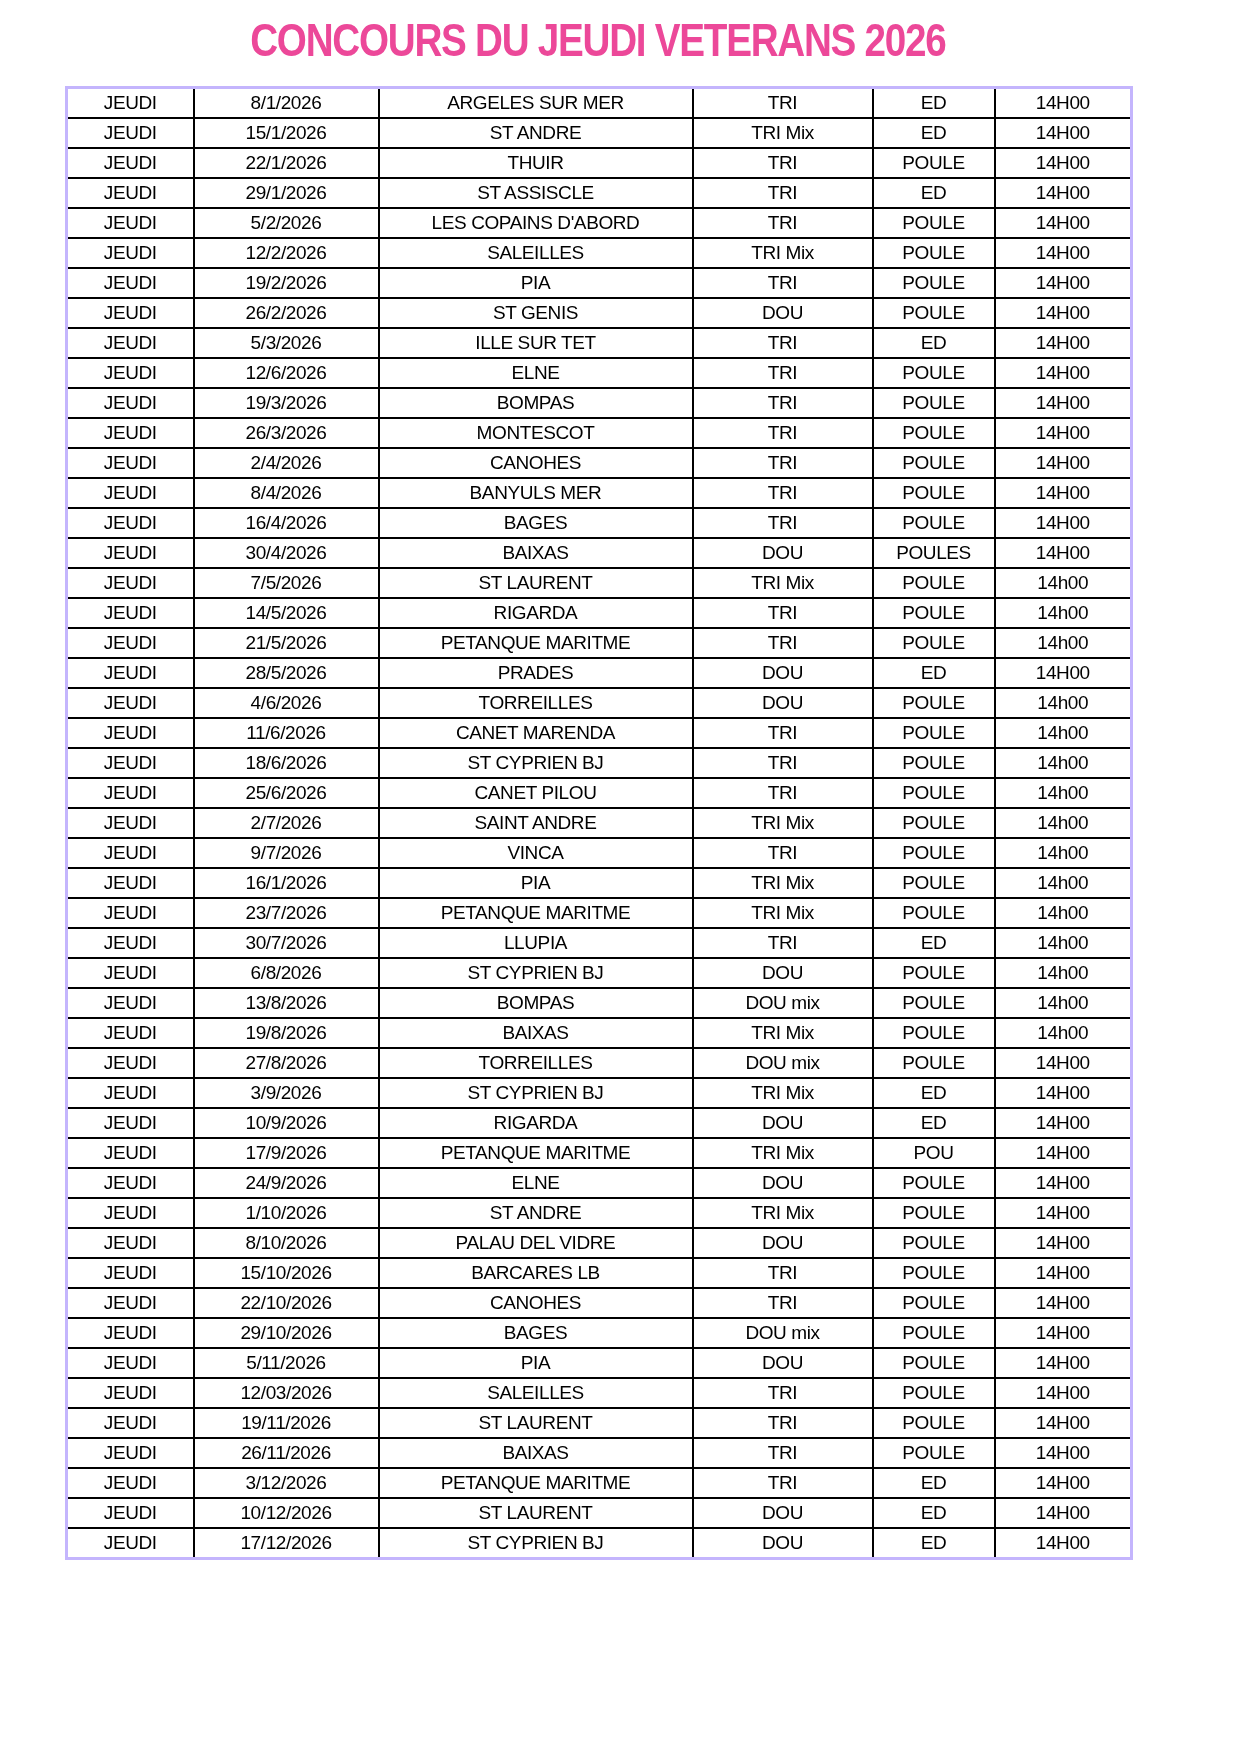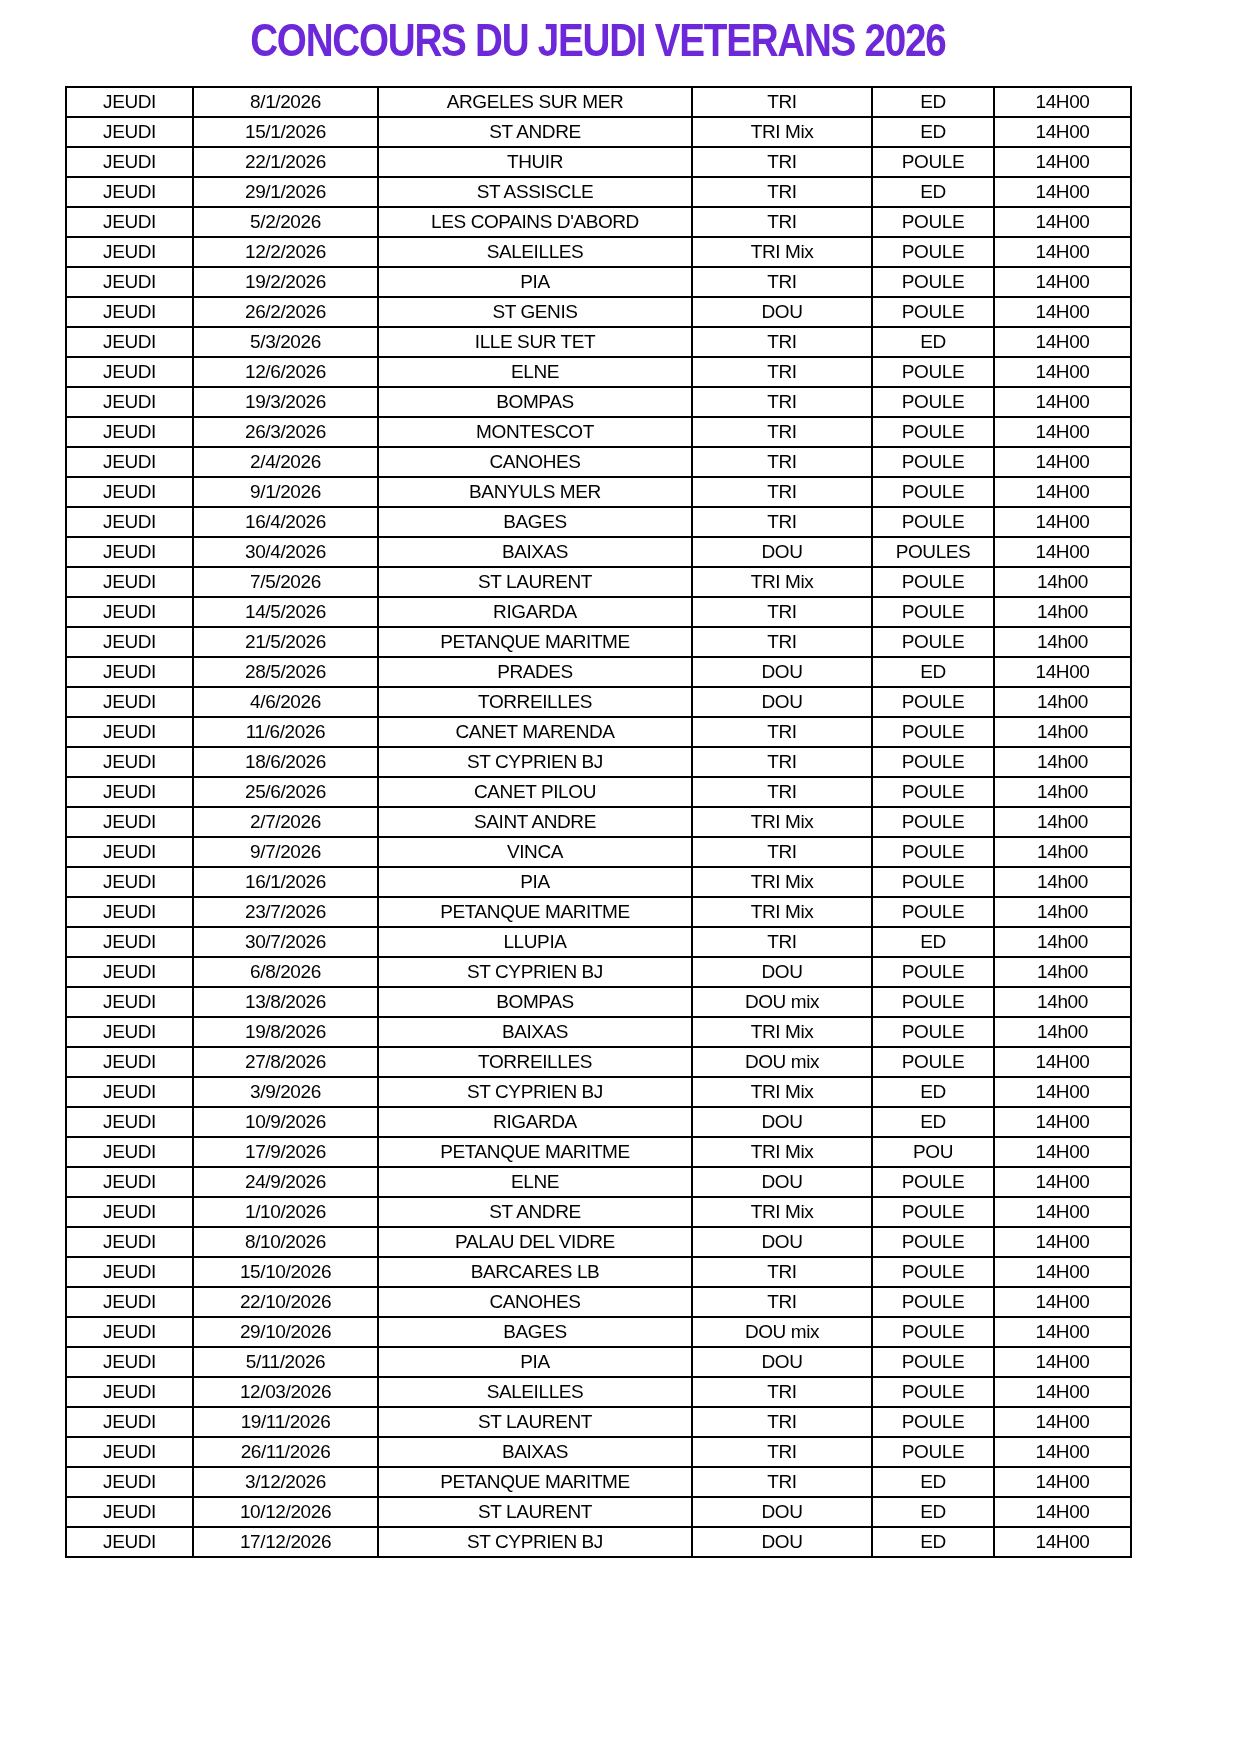--- a/index.html
+++ b/index.html
@@ -42,41 +42,41 @@
     line-height: 21px;
     font-weight: bold;
     letter-spacing: -0.2px;
     white-space: pre-wrap;
   }
   table.schedule {
     border-collapse: collapse;
     table-layout: fixed;
     width: 1065px;
     margin: 22px 0 2px 65px;
-    border: 1px solid #c4b5fd;
+    border: 3px solid #c4b5fd;
   }
   table.schedule td {
     border: 2px solid #000000;
     height: 28px;
     padding: 0 2px;
     text-align: center;
     vertical-align: middle;
     font-size: 19px;
     line-height: 28px;
     letter-spacing: -0.4px;
     white-space: nowrap;
     overflow: hidden;
   }
 </style>
 </head>
 <body>
 
 <div class="page">
   <div class="header">
-    <h1 class="title" style="color: #6d28d9;"><span class="title-inner">CONCOURS DU JEUDI VETERANS 2026</span></h1>
+    <h1 class="title" style="color: #ec4899;"><span class="title-inner">CONCOURS DU JEUDI VETERANS 2026</span></h1>
   </div>
 
   <table class="schedule">
     <colgroup>
         <col style="width: 127px;">
         <col style="width: 185px;">
         <col style="width: 314px;">
         <col style="width: 180px;">
         <col style="width: 122px;">
         <col style="width: 137px;">
@@ -181,21 +181,21 @@
         <tr>
           <td>JEUDI</td>
           <td>2/4/2026</td>
           <td>CANOHES</td>
           <td>TRI</td>
           <td>POULE</td>
           <td>14H00</td>
         </tr>
         <tr>
           <td>JEUDI</td>
-          <td>9/1/2026</td>
+          <td>8/4/2026</td>
           <td>BANYULS MER</td>
           <td>TRI</td>
           <td>POULE</td>
           <td>14H00</td>
         </tr>
         <tr>
           <td>JEUDI</td>
           <td>16/4/2026</td>
           <td>BAGES</td>
           <td>TRI</td>

